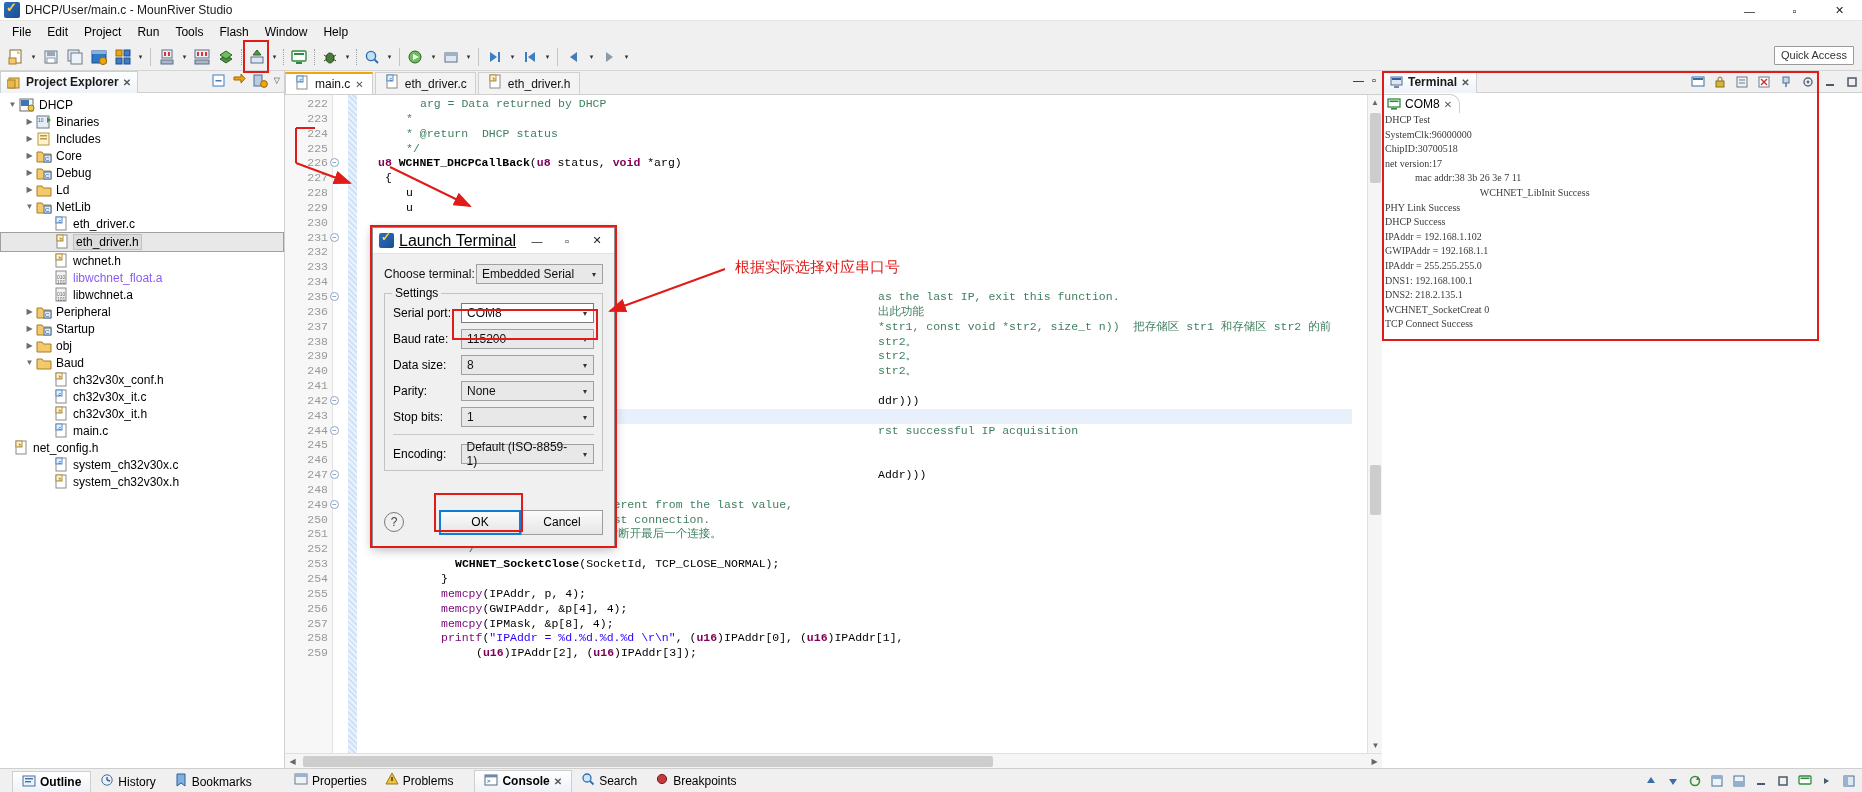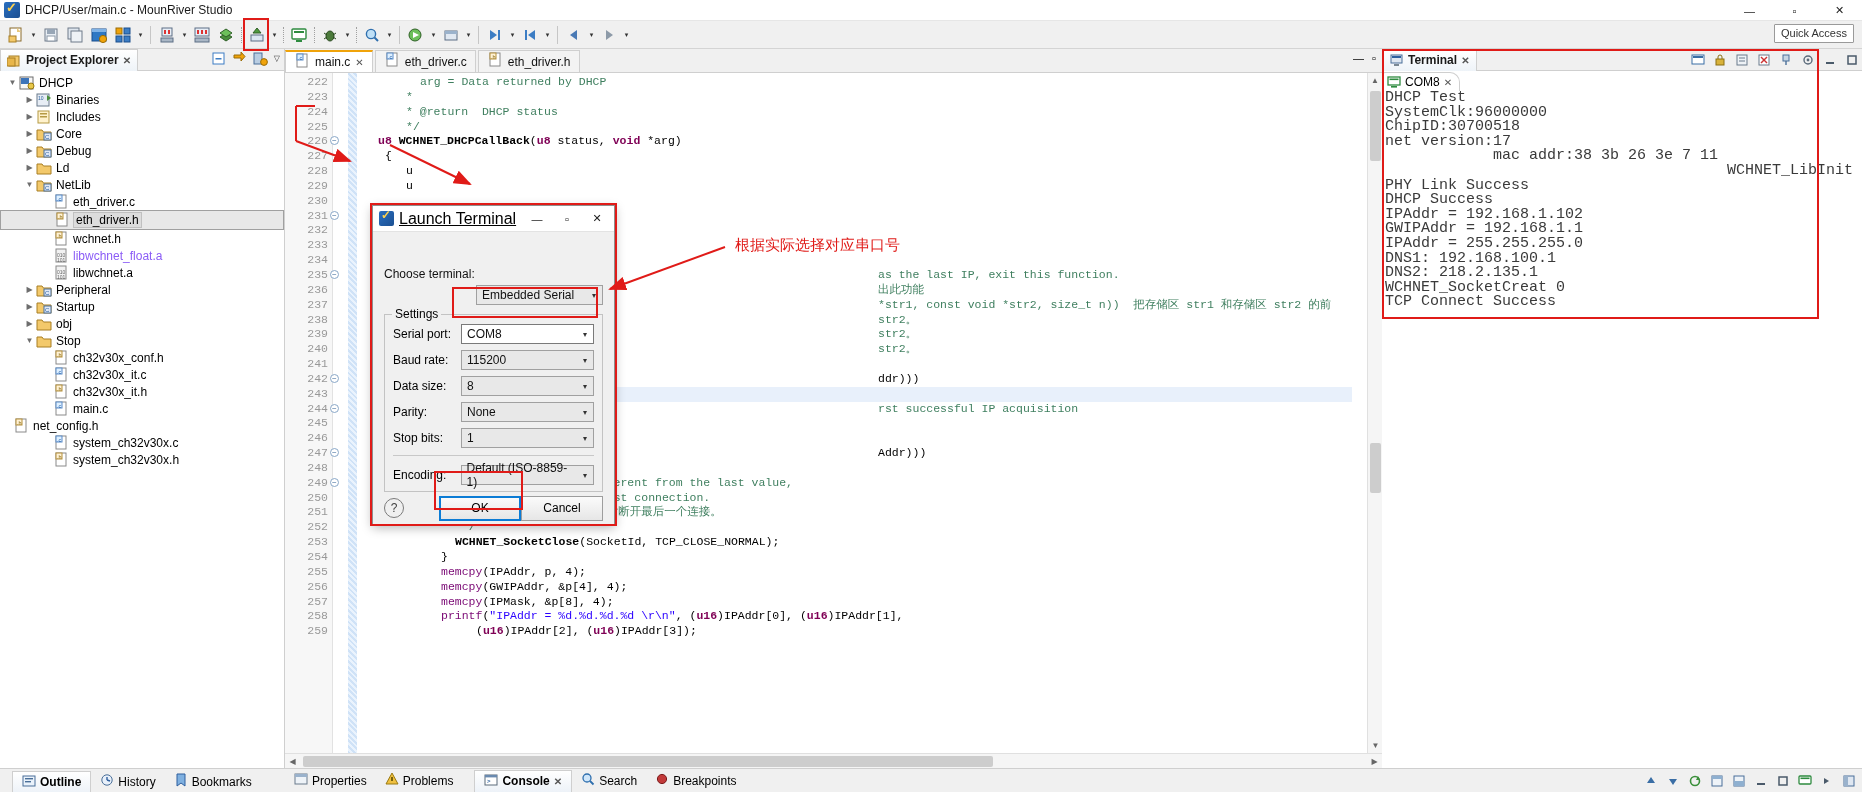--- a/index.html
+++ b/index.html
@@ -118,22 +118,22 @@
 
   
   .term-panel { width:480px; flex:0 0 480px; background:#fff; display:flex; flex-direction:column; position:relative; }
   .term-viewtab { height:22px; background:#f0f0f0; display:flex; align-items:center; position:relative; border-bottom:1px solid #cfcfcf; }
   .term-viewtab .view-tab { font-weight:bold; }
   .term-tools { position:absolute; right:2px; top:2px; display:flex; gap:5px; align-items:center; }
   .tool-ic { width:17px; height:17px; border:1px solid transparent; display:flex; align-items:center; justify-content:center; }
   .term-inner-tabs { height:20px; background:#fff; display:flex; align-items:flex-end; }
   .term-itab { height:19px; display:flex; align-items:center; gap:4px; padding:0 7px 0 4px; font-size:12px; border:1px solid #cfcfcf; border-bottom:none; border-radius:3px 10px 0 0; background:#fff; }
   .term-body {
-    flex:1 1 auto; background:#fff; font-family:Liberation Mono, monospace;
-    font-size:15px; line-height:14.6px; color:#3a3a3a; padding:0 0 0 3px; overflow:hidden; white-space:pre;
+    flex:1 1 auto; background:#fff; font-family:Liberation Serif, serif;
+    font-size:10px; line-height:14.6px; color:#3a3a3a; padding:0 0 0 3px; overflow:hidden; white-space:pre;
   }
   .redbox-term { position:absolute; left:0px; top:0px; width:437px; height:270px; border:2px solid #e01b18; pointer-events:none; z-index:25; }
 
   
   .dlg {
     position:absolute; left:372px; top:156px; width:243px; height:320px;
     background:#f0f0f0; border:1px solid #8e8e8e; box-shadow:0 3px 10px rgba(0,0,0,.28); z-index:40;
     display:flex; flex-direction:column;
   }
   .dlg-title { height:26px; background:#fff; display:flex; align-items:center; padding:0 2px 0 6px; border-bottom:1px solid #e3e3e3; }
@@ -189,20 +189,30 @@
   <div class="titlebar">
     <div class="tb-icon"></div>
     <div class="tb-title">DHCP/User/main.c - MounRiver Studio</div>
     <div class="win-btns">
       <div class="win-btn">—</div>
       <div class="win-btn">▫</div>
       <div class="win-btn close">✕</div>
     </div>
   </div>
 
+  <div class="menubar">
+    <div class="mi">File</div>
+    <div class="mi">Edit</div>
+    <div class="mi">Project</div>
+    <div class="mi">Run</div>
+    <div class="mi">Tools</div>
+    <div class="mi">Flash</div>
+    <div class="mi">Window</div>
+    <div class="mi">Help</div>
+  </div>
 
   <div class="toolbar">
     <div class="tb-item">
       <svg width="16" height="16">
           <rect x="2" y="1" width="11" height="13" fill="#fff" stroke="#8a6a2a"></rect>
           <polygon points="9,1 13,5 9,5" fill="#e8c87a"></polygon>
           <rect x="1" y="9" width="7" height="6" fill="#f3c96b" stroke="#a87f24"></rect>
         </svg>
     </div>
     <div class="tb-arrow">▾</div>
@@ -500,21 +510,21 @@
             <span class="ic"><svg width="16" height="16">
                 <path d="M1 4 h5 l1.5 2 H15 v8 H1 Z" fill="#f3c96b" stroke="#a87f24"></path>
               </svg></span>
             <span class="lbl">obj</span>
           </div>
           <div class="node" style="padding-left: 23px;">
             <span class="tw">▼</span>
             <span class="ic"><svg width="16" height="16">
                 <path d="M1 4 h5 l1.5 2 H15 v8 H1 Z" fill="#f3c96b" stroke="#a87f24"></path>
               </svg></span>
-            <span class="lbl">Stop</span>
+            <span class="lbl">Baud</span>
           </div>
           <div class="node" style="padding-left: 40px;">
             <span class="tw"></span>
             <span class="ic"><svg width="16" height="16">
                 <rect x="3" y="1" width="10" height="13" fill="#fff" stroke="#8a8a8a"></rect>
                 <rect x="3" y="1" width="6" height="6" fill="#fff2d6" stroke="#b5903a"></rect>
                 <text x="4" y="6.5" font-size="5.5" fill="#8a6a10">.h</text>
               </svg></span>
             <span class="lbl">ch32v30x_conf.h</span>
           </div>
@@ -747,21 +757,21 @@
         <div class="dt">Launch Terminal</div>
         <div class="dbtns">
           <div class="dbtn">—</div>
           <div class="dbtn">▫</div>
           <div class="dbtn close">✕</div>
         </div>
       </div>
       <div class="dlg-body">
         <div class="row">
           <label style="width:96px;">Choose terminal:</label>
-          <div class="sel" style="width:132px;margin-top:43px;">
+          <div class="sel" style="width:132px;">
             <span class="cv">Embedded Serial</span>
             <span class="ar">▾</span>
           </div>
         </div>
         <div class="group">
           <div class="gt">Settings</div>
           <div id="fields-host">
               <div class="grow">
                 <label>Serial port:</label>
                 <div class="sel focused">

